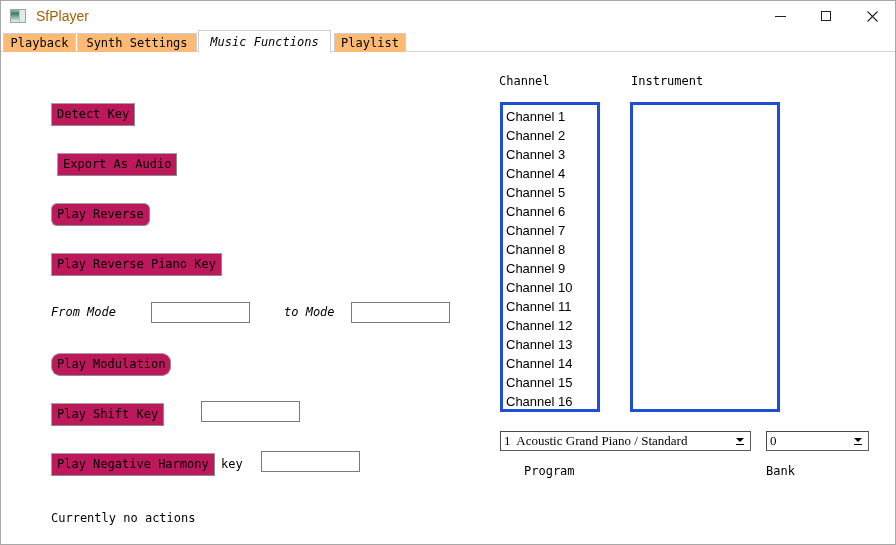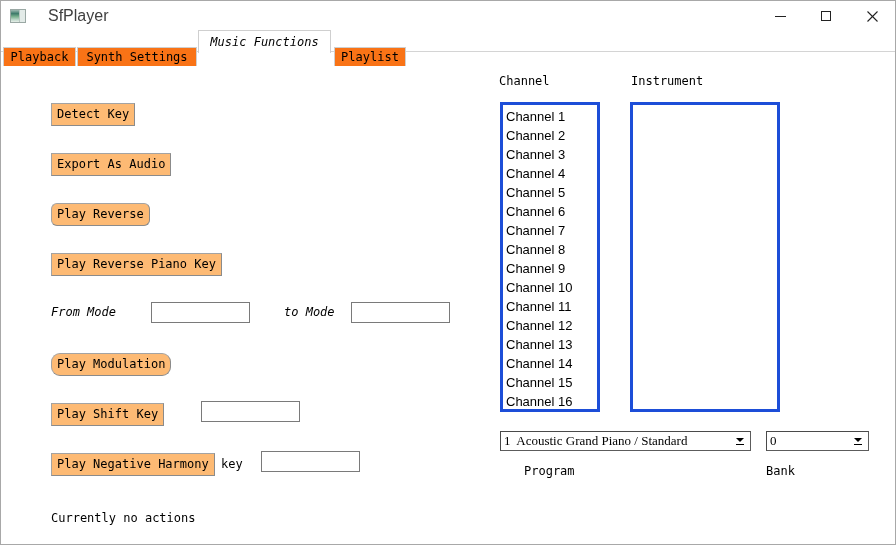--- a/index.html
+++ b/index.html
@@ -23,22 +23,22 @@
     width: 16px; height: 14px; margin-left: 9px;
     border: 1px solid #9aa8a4; background: #dfe9e6;
     display: flex;
   }
   #app-icon .icon-left {
     width: 60%; height: 100%;
     background: linear-gradient(180deg, #9fb9b2 0%, #3d7a6a 30%, #79b08e 55%, #bcd6c8 80%, #e7efe9 100%);
   }
   #app-icon .icon-right { width: 40%; height: 100%; background: #e3ebe8; border-left: 1px solid #b9c6c2; }
   #title-text {
-    margin-left: 22px; font-family: "Liberation Sans", sans-serif;
-    font-size: 16px; color: #404040;
+    margin-left: 10px; font-family: "Liberation Sans", sans-serif;
+    font-size: 14px; color: #a16207;
   }
   .win-btn {
     position: absolute; top: 0; width: 46px; height: 30px;
     display: flex; align-items: center; justify-content: center;
     cursor: default;
   }
   #btn-minimize { right: 92px; }
   #btn-maximize { right: 46px; }
   #btn-close    { right: 0; }
   .glyph-min { width: 11px; height: 1px; background: #222; }
@@ -47,45 +47,45 @@
   #tabbar {
     position: absolute; left: 0; top: 30px; right: 0; height: 21px;
   }
   #pane-top-border {
     position: absolute; left: 0; top: 50px; right: 0; height: 1px; background: #d4d4d4;
   }
   .tab {
     position: absolute;
     display: flex; align-items: center; justify-content: center;
     font-size: 12px;
-    background: #f97316;
+    background: #fdba74;
     border: 1px solid #cfcfcf;
     border-bottom: none;
-    top: 16px; height: 19px;
+    top: 2px; height: 19px;
     z-index: 1;
     cursor: default;
     white-space: pre;
   }
   .tab.active {
     background: #ffffff;
     top: -1px; height: 23px;
     z-index: 3;
     border-bottom: none;
   }
   #tab-playback  { left: 2px;   width: 73px; }
   #tab-synth     { left: 76px;  width: 120px; }
   #tab-music     { left: 197px; width: 133px; font-style: italic; }
   #tab-playlist  { left: 333px; width: 72px; }
   
   #content { position: absolute; left: 0; top: 51px; right: 0; bottom: 0; background: #fff; }
   .tk-button {
     position: absolute;
     font-family: "DejaVu Sans Mono", monospace;
     font-size: 12px;
-    background: #fdba74;
+    background: #be185d;
     border: 1px solid #a3a3a3;
     border-right-color: #8b8b8b;
     border-bottom-color: #8b8b8b;
     padding: 3px 5px 4px 5px;
     height: 23px;
     white-space: pre;
     cursor: default;
     color: #000;
     line-height: 14px;
   }
@@ -147,21 +147,21 @@
   }
   .combo-arrow .tri {
     width: 0; height: 0;
     border-left: 4px solid transparent;
     border-right: 4px solid transparent;
     border-top: 4px solid #000;
   }
   .combo-arrow .bar { width: 8px; height: 1px; background: #000; margin-top: 2px; }
   
   #btn-detect-key        { left: 50px;  top: 51px; }
-  #btn-export-audio      { left: 50px;  top: 101px; }
+  #btn-export-audio      { left: 56px;  top: 101px; }
   #btn-play-reverse      { left: 50px;  top: 151px; border-radius: 6px; }
   #btn-play-rev-piano    { left: 50px;  top: 201px; }
   #lbl-from-mode         { left: 50px;  top: 253px; font-style: italic; }
   #input-from-mode       { left: 150px; top: 250px; }
   #lbl-to-mode           { left: 283px; top: 253px; font-style: italic; }
   #input-to-mode         { left: 350px; top: 250px; }
   #btn-play-modulation   { left: 50px;  top: 301px; border-radius: 9px; }
   #btn-play-shift-key    { left: 50px;  top: 351px; }
   #input-shift-key       { left: 200px; top: 349px; }
   #btn-play-neg-harmony  { left: 50px;  top: 401px; }

